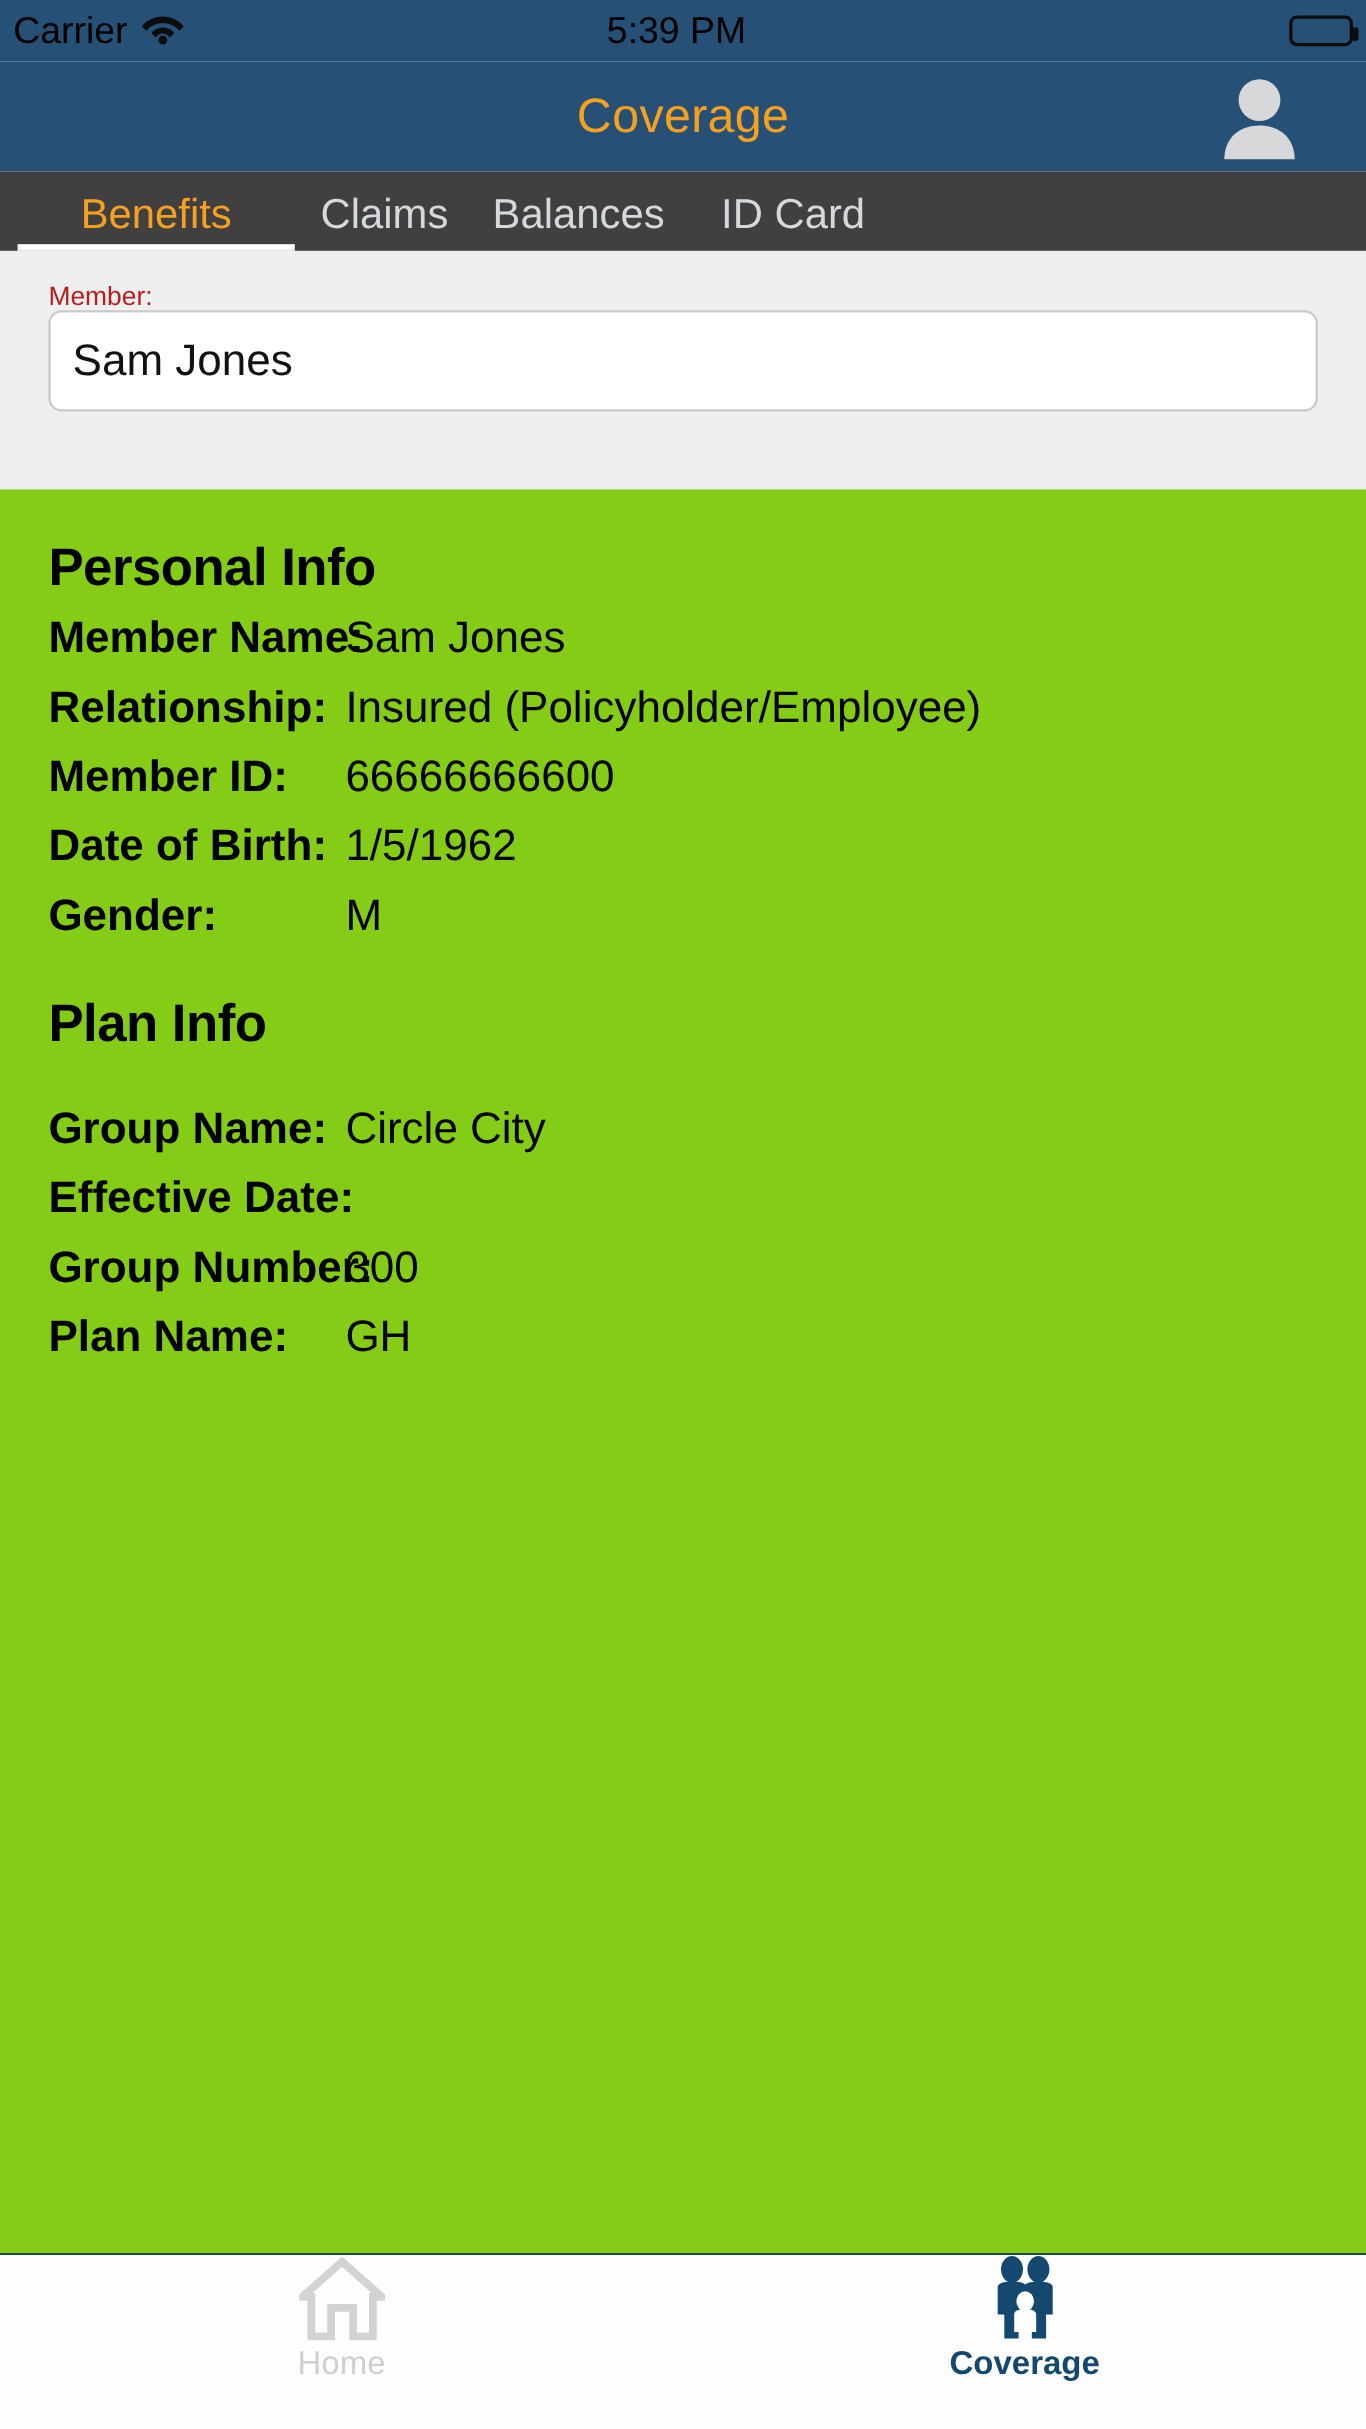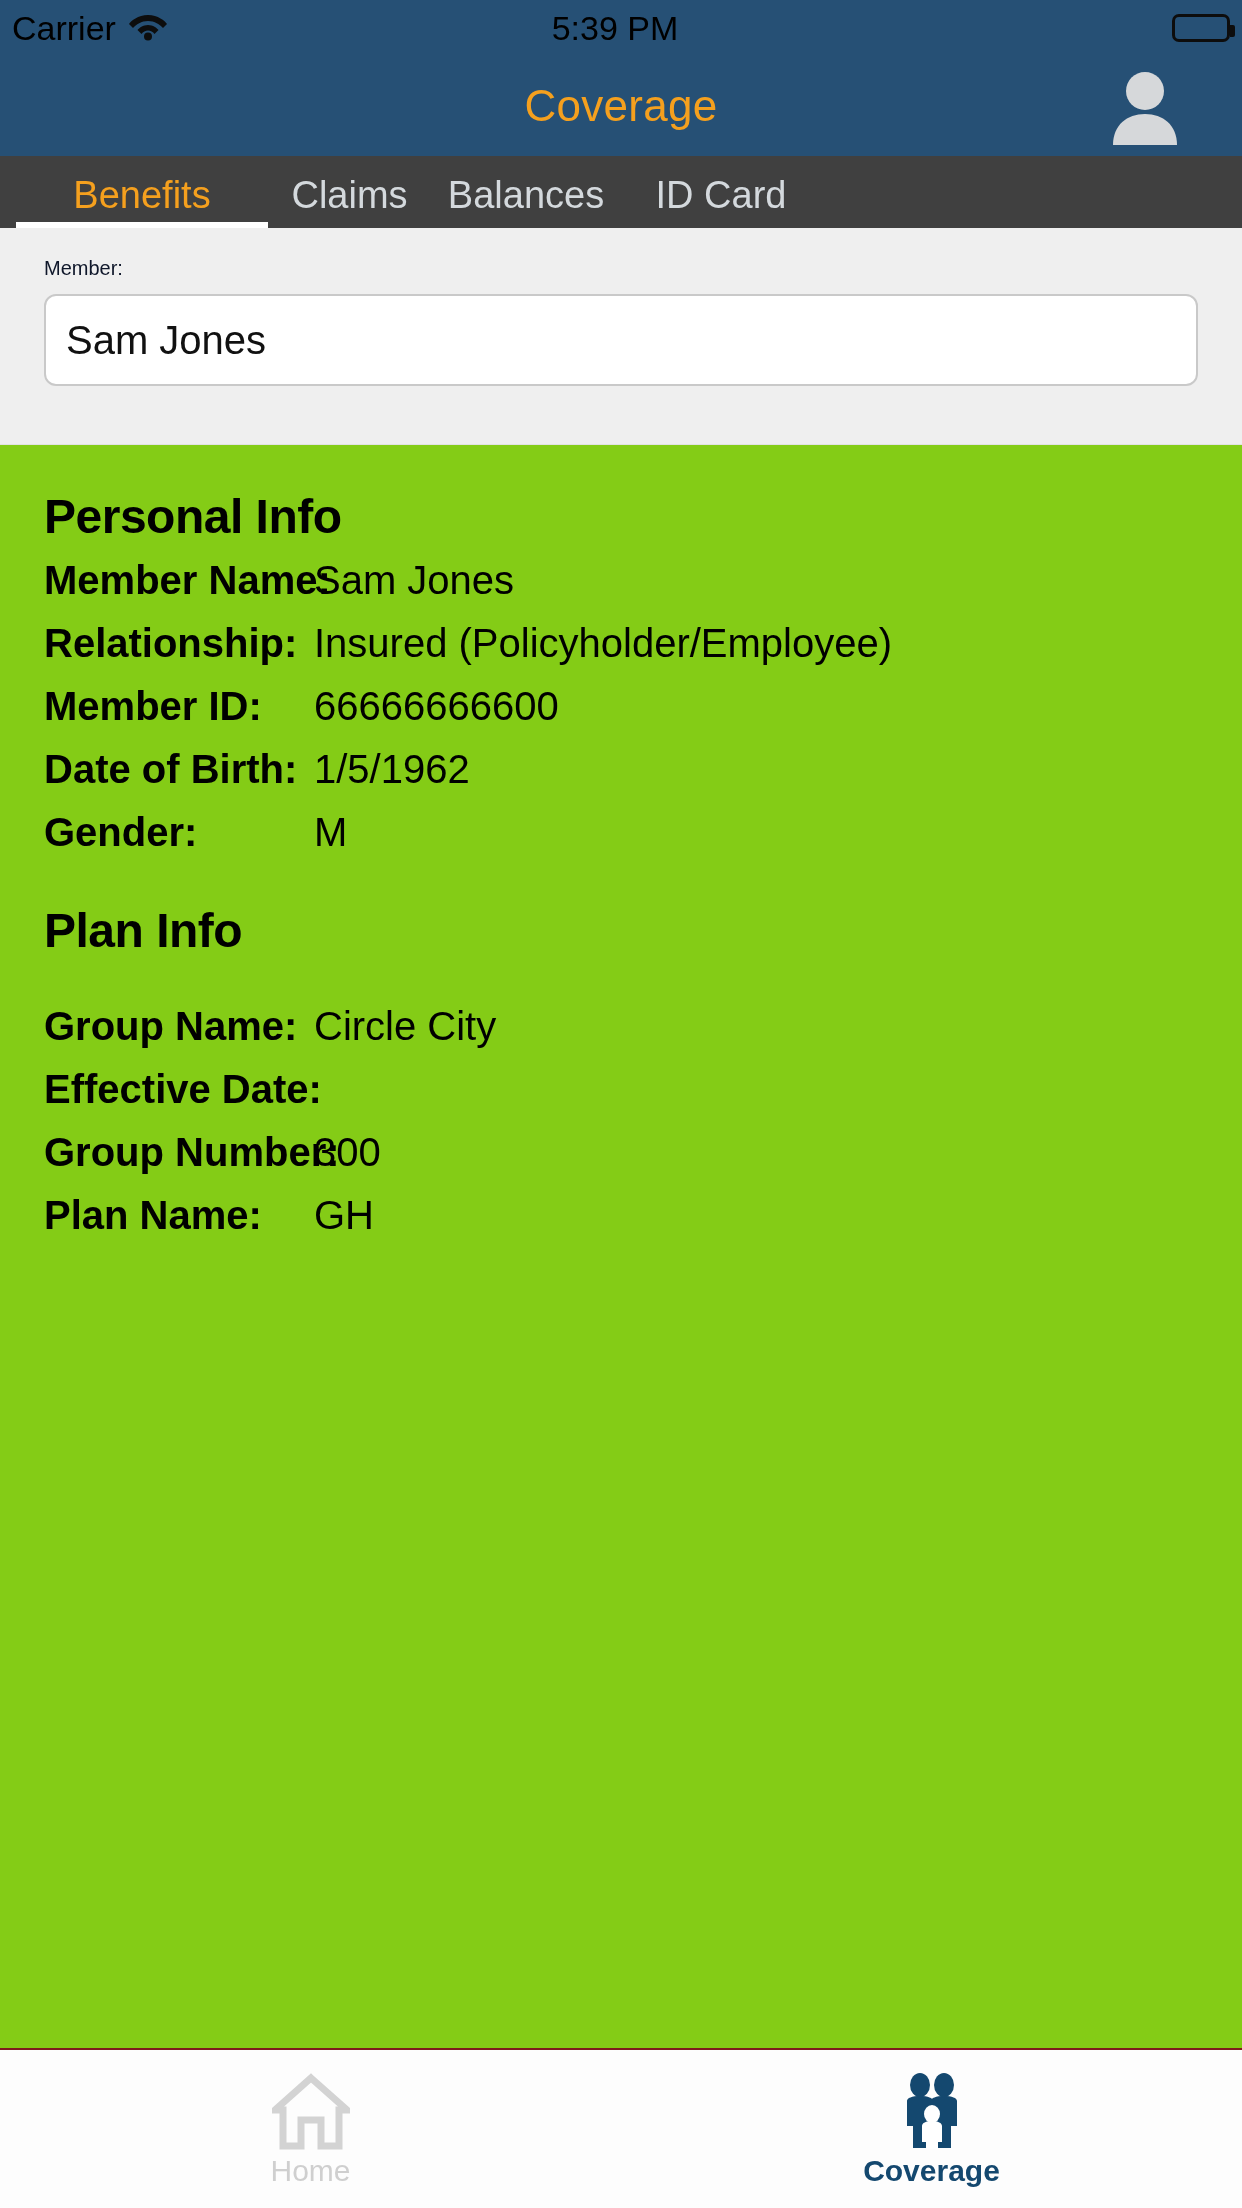--- a/index.html
+++ b/index.html
@@ -66,21 +66,21 @@
   .tab-benefits  { width:252px; }
   .tab-claims    { width:163px; }
   .tab-balances  { width:190px; }
   .tab-idcard    { width:200px; }
 
   
   .member-band {
     background:#efefef; flex:0 0 217px; padding:30px 44px 0 44px;
     border-bottom:1px solid #e2e2e2;
   }
-  .member-label { font-size:20px; color:#0f172a; margin-bottom:16px; line-height:1; }
+  .member-label { font-size:24px; color:#b91c1c; line-height:1; }
   .member-select {
     height:92px; background:#fff; border:2px solid #c9c9c9; border-radius:12px;
     display:flex; align-items:center; padding:0 20px;
     font-size:40px; color:#111;
   }
 
   
   .content { flex:1 1 auto; background:#84cc16; padding:46px 44px 0 44px; overflow:hidden; }
   .section-title {
     font-size:48px; font-weight:bold; color:#000; letter-spacing:-0.5px;
@@ -92,22 +92,22 @@
   .row-label {
     font-size:40px; font-weight:bold; color:#000; white-space:nowrap;
     line-height:1;
   }
   .pi .row-label { width:270px; }
   .plan .row-label { width:270px;margin-top:32px; }
   .row-value { font-size:40px; color:#000; font-weight:400; line-height:1; white-space:nowrap; }
 
   
   .tabbar {
-    flex:0 0 160px; background:#fdfdfd; border-top:2px solid #7f1d1d;
-    display:flex; align-items:center;
+    flex:0 0 160px; background:#fdfdfd; border-top:2px solid #14532d;
+    display:flex; align-items:flex-start;
   }
   .tabbar-item {
     flex:1 1 50%; display:flex; flex-direction:column;
     align-items:center; justify-content:center; gap:6px;
   }
   .tabbar-icon { height:78px; display:flex; align-items:flex-end; justify-content:center; }
   .tabbar-label { font-size:30px; line-height:1; }
   .tabbar-item.inactive .tabbar-label { color:#cfcfcf; }
   .tabbar-item.active .tabbar-label { color:#14486f; font-weight:bold; }
 </style>

